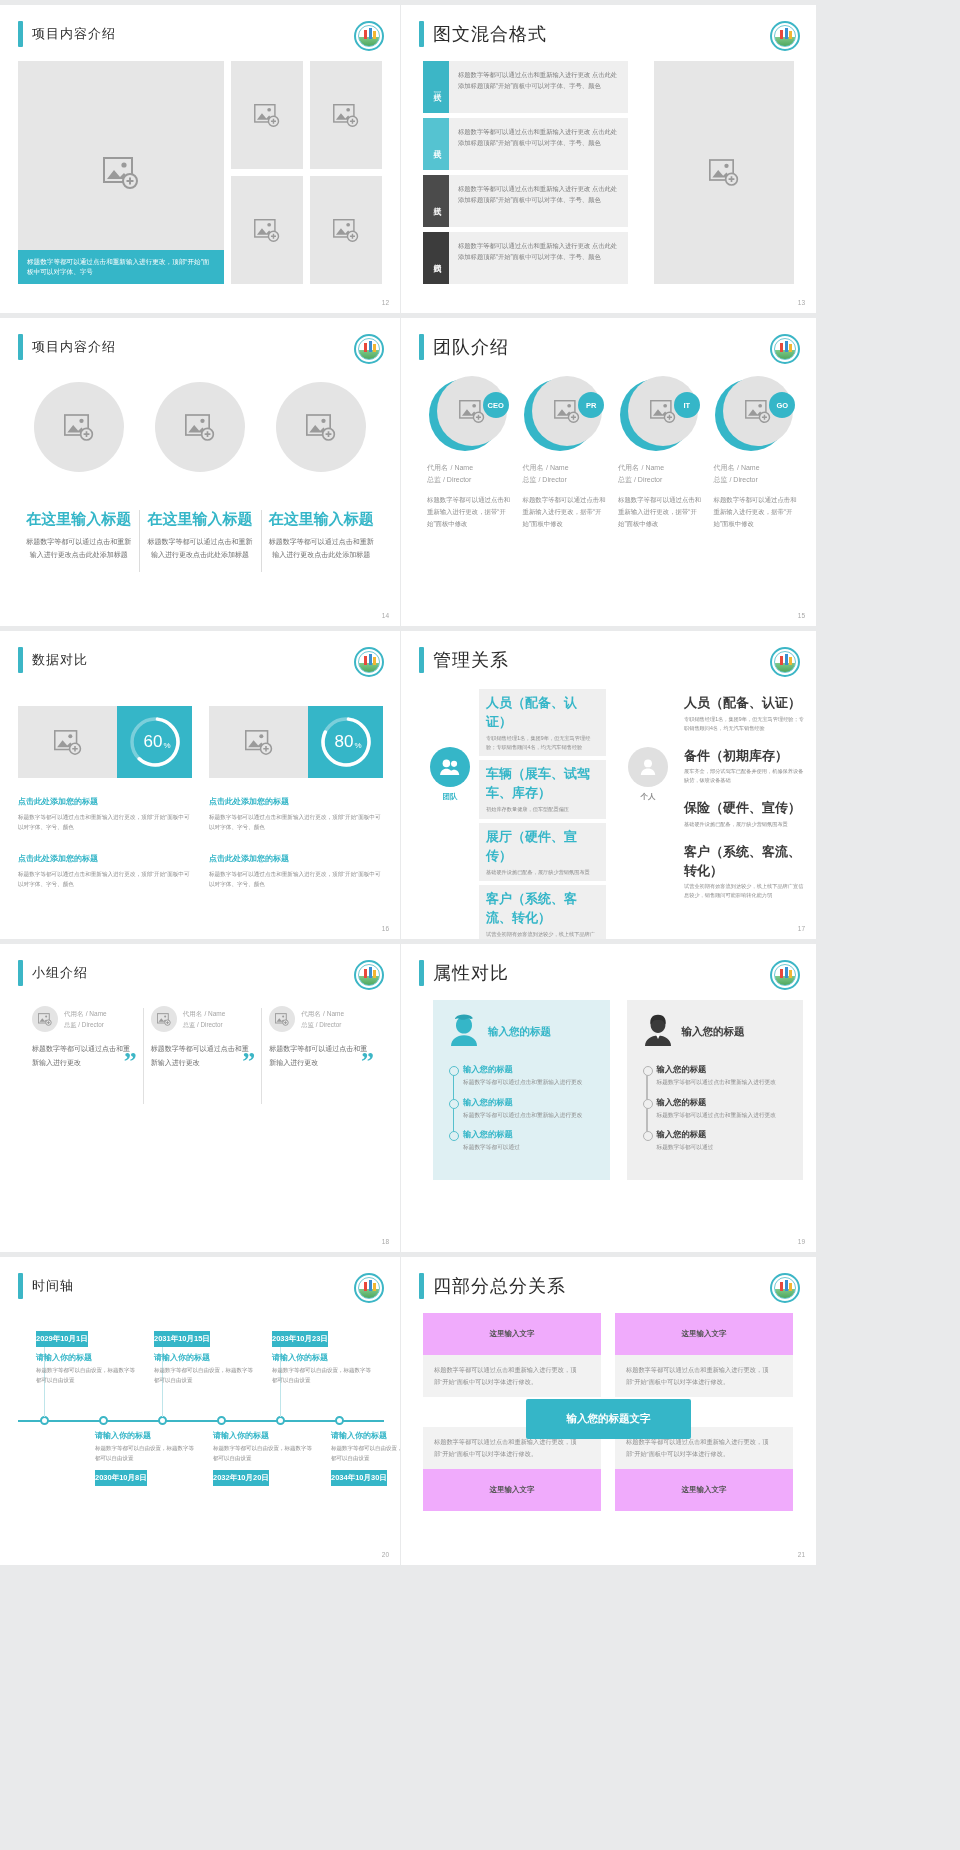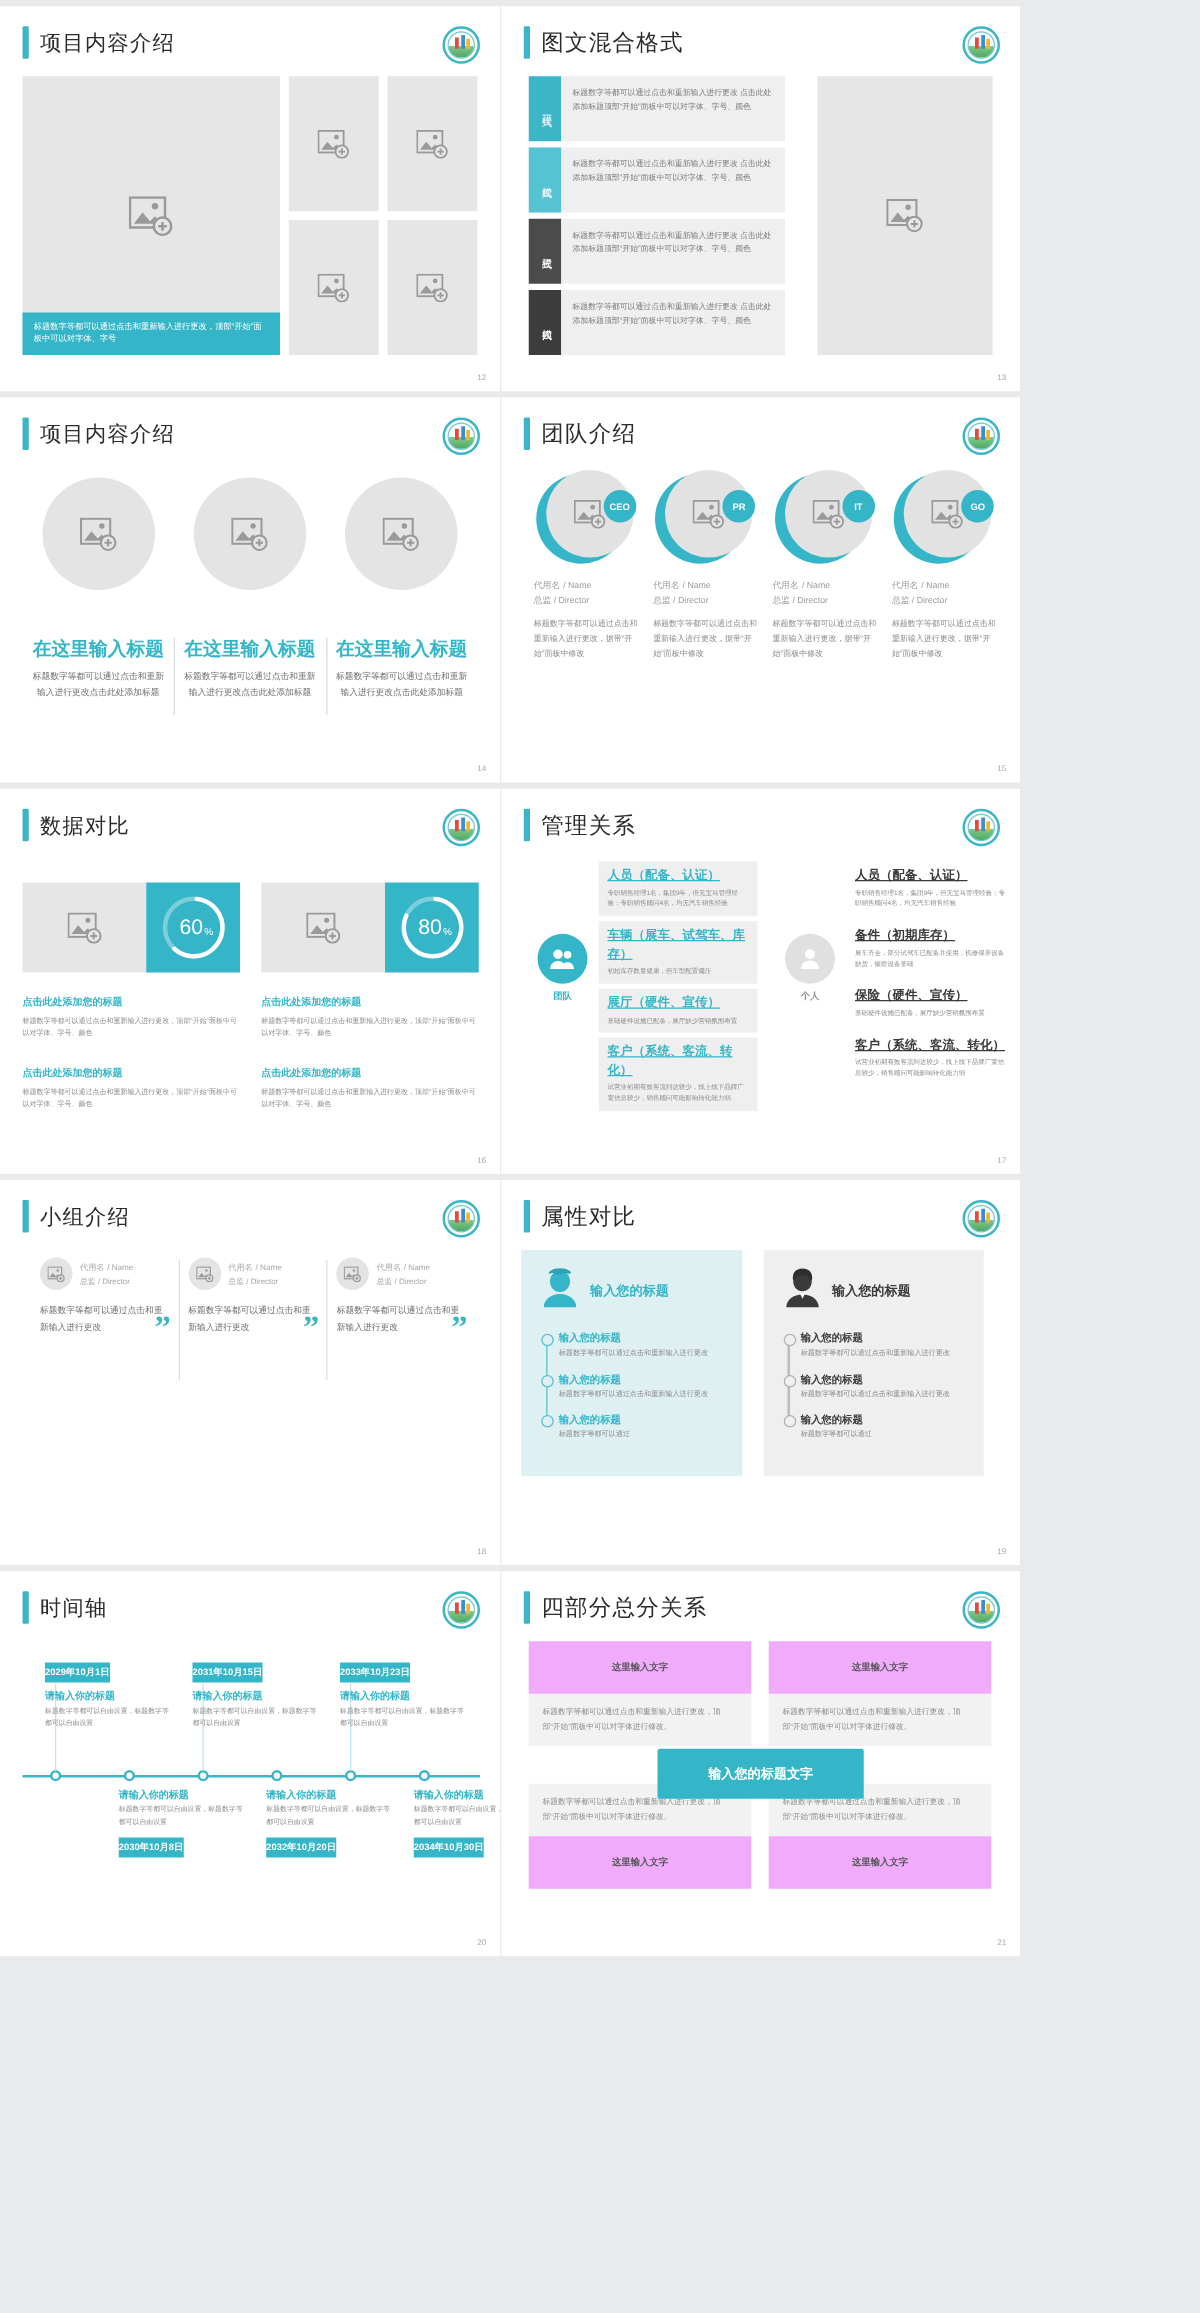--- a/index.html
+++ b/index.html
@@ -31,21 +31,21 @@
   
   .slide-title {
     position: absolute;
     top: 16px; left: 18px;
     display: flex; align-items: center; gap: 9px;
   }
   .title-bar {
     width: 5px; height: 26px; background: #3cb6c6; border-radius: 1px;
   }
   .title-text {
-    font-size: 17px; color: #2b2b2b; letter-spacing: 1px; font-weight: 400;
+    font-size: 13px; color: #2b2b2b; letter-spacing: 1px; font-weight: 400;
   }
   .slide.right .title-text { font-size: 18px; }
   .page-num {
     position: absolute; right: 11px; bottom: 7px;
     font-size: 6.5px; color: #a8a8a8;
   }
   .logo {
     position: absolute; top: 16px; right: 16px;
     width: 30px; height: 30px; border-radius: 50%;
     border: 2px solid #3cb6c6; background: #fff;
@@ -151,21 +151,21 @@
   .s17-half.r { left:218px; }
   .s17-person { position:absolute; left:6px; top:58px; width:46px; text-align:center; }
   .s17-pcircle { width:40px; height:40px; border-radius:50%; background:#35b6c8;
                  display:flex; align-items:center; justify-content:center; margin:0 auto; }
   .s17-pcircle.grey { background:#e0e0e0; }
   .s17-plabel { font-size:7.5px; color:#35b6c8; font-weight:bold; margin-top:5px; }
   .s17-plabel.grey { color:#8e8e8e; }
   .s17-items { position:absolute; left:58px; top:0; width:127px; }
   .s17-item { background:#efefef; padding:5px 7px; margin-bottom:4px; }
   .s17-item.plain { background:transparent; padding:5px 0 5px 7px; }
-  .s17-ih { color:#35b6c8; font-size:10px; font-weight:bold; line-height:1.45;text-decoration:underline; }
+  .s17-ih { color:#35b6c8; font-size:13px; font-weight:bold; line-height:1.45; }
   .s17-ih.dark { color:#3a3a3a; }
   .s17-ip { color:#8c8c8c; font-size:5.2px; line-height:1.7; margin-top:2px; }
 
   
   .s18-cols { position:absolute; top:62px; left:24px; width:356px; display:flex; }
   .s18-col { flex:1; padding:0 8px; position:relative; }
   .s18-col + .s18-col:before { content:""; position:absolute; left:0; top:2px; height:96px; width:1px; background:#e0e0e0; }
   .s18-head { display:flex; align-items:center; gap:6px; margin-bottom:10px; }
   .s18-av { width:26px; height:26px; border-radius:50%; background:#e4e4e4;
             display:flex; align-items:center; justify-content:center; flex:none; }
@@ -173,21 +173,21 @@
   .s18-nm span { color:#a5a5a5; font-weight:normal; font-size:6.5px; }
   .s18-rl { font-size:6.3px; color:#35b6c8; font-weight:bold; margin-top:2px; }
   .s18-rl span { color:#a5a5a5; font-weight:normal; }
   .s18-body { font-size:7px; color:#6e6e6e; line-height:2.05; position:relative; }
   .s18-quote { position:absolute; right:-2px; bottom:-4px; font-size:26px; color:#3cb6c6;
                font-family:"Liberation Serif", serif; font-weight:bold; line-height:1; }
   .s18-foot { position:absolute; left:24px; top:192px; width:340px;
               font-size:7.6px; color:#5f5f5f; line-height:2.1; }
 
   
-  .s19-cols { position:absolute; top:56px; left:16px; width:370px; display:flex; gap:17px; }
+  .s19-cols { position:absolute; top:56px; left:32px; width:370px; display:flex; gap:17px; }
   .s19-card { flex:1; padding:14px 16px 18px 16px; }
   .s19-card.a { background:#dff0f3; }
   .s19-card.b { background:#efefef; }
   .s19-top { display:flex; align-items:center; gap:9px; margin-bottom:14px; }
   .s19-ttl { font-size:10.5px; color:#35b6c8; font-weight:bold; }
   .s19-ttl.dark { color:#3c3c3c; }
   .s19-list { position:relative; padding-left:14px; }
   .s19-list:before { content:""; position:absolute; left:3.5px; top:5px; bottom:14px;
                      width:1.5px; background:#56c0cd; }
   .s19-list.dark:before { background:#bcbcbc; }

